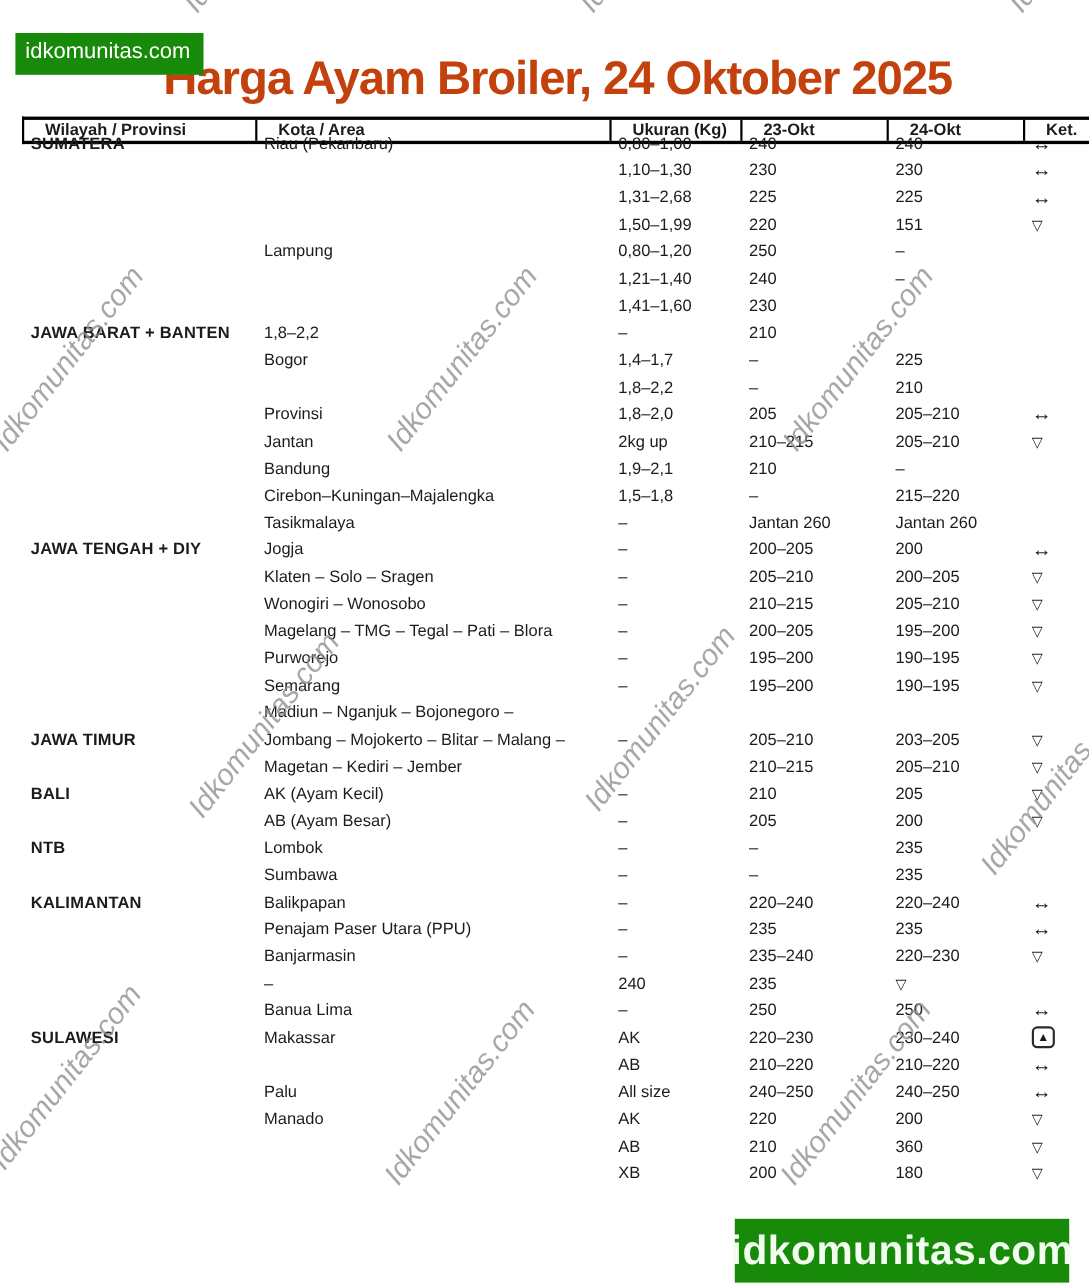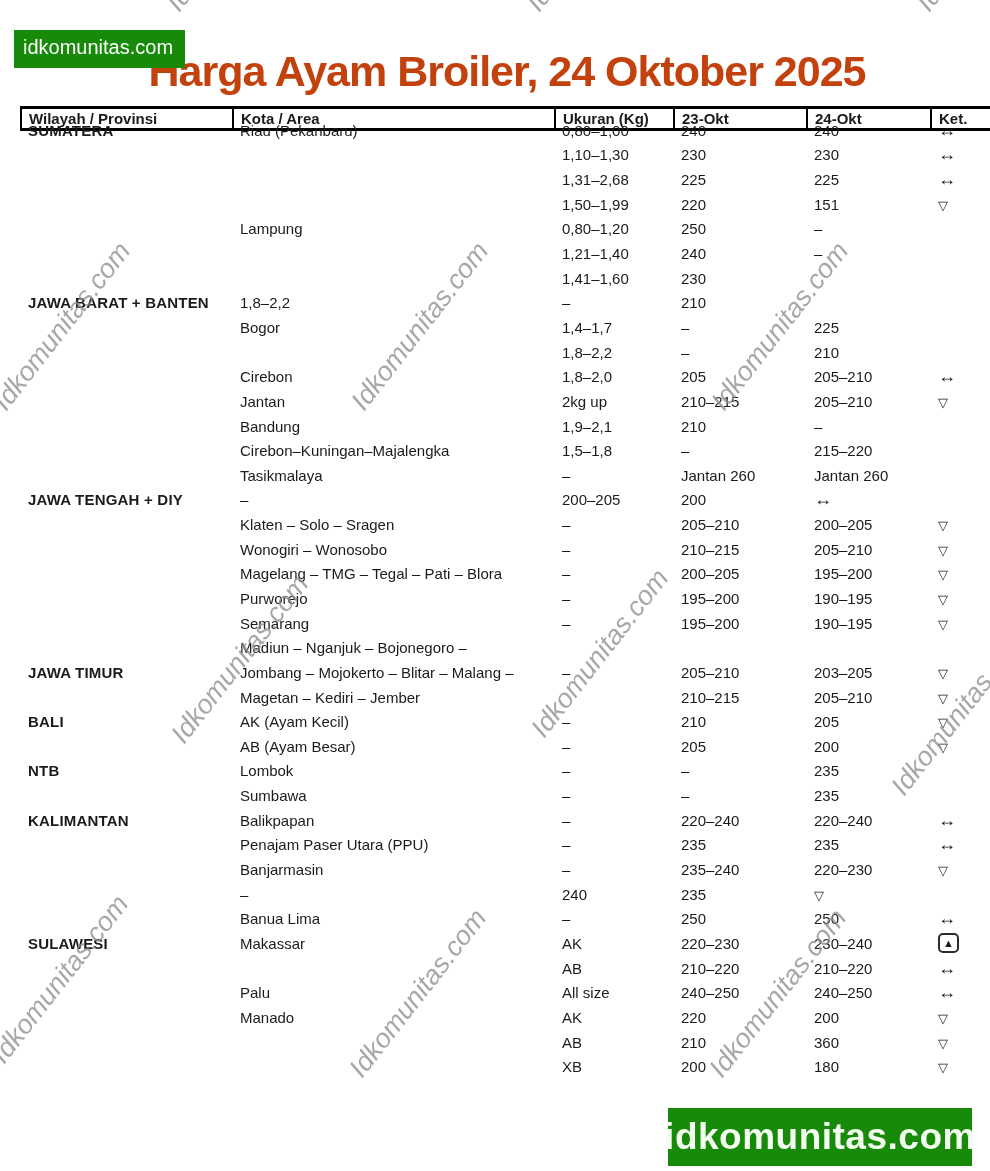--- a/index.html
+++ b/index.html
@@ -15,21 +15,21 @@
   .badge-bottom{position:absolute;left:668px;top:1108px;width:304px;height:58px;
       color:#f2fdef;display:flex;align-items:center;justify-content:center;
       font-size:37px;font-weight:bold;letter-spacing:.5px;z-index:10;}
   
   .title{position:absolute;top:47px;left:30px;right:6px;text-align:center;
       font-size:43px;font-weight:bold;letter-spacing:-1px;color:#c2410c;z-index:4;white-space:nowrap;}
   
   .hdr{position:absolute;left:20px;top:106px;width:970px;height:25px;box-sizing:border-box;
       display:grid;grid-template-columns:212px 322px 119px 133px 124px 60px;
       border-top:3px solid #000;border-bottom:3px solid #000;border-left:2px solid #000;z-index:3;}
-  .hc{font-weight:bold;font-size:15px;padding-left:7px;display:flex;align-items:center;
+  .hc{font-weight:bold;font-size:15px;padding-left:19px;display:flex;align-items:center;
       border-right:2px solid #000;box-sizing:border-box;white-space:nowrap;overflow:hidden;}
   .hc:last-child{border-right:none;}
   #rows{position:absolute;left:20px;top:118px;width:970px;z-index:3;}
   .row{display:grid;grid-template-columns:212px 322px 119px 133px 124px 60px;
       height:24.65px;align-items:center;}
   .cell{font-size:15px;padding-left:8px;white-space:nowrap;}
   .cell.w{font-weight:bold;letter-spacing:.2px;}
   .ket-same{font-size:18px;}
   .ket-down{font-size:13px;}
   .ket-up-box{display:inline-flex;width:21px;height:20px;border:2px solid #2b2b2b;
@@ -143,21 +143,21 @@
       <div class="row">
         <div class="cell w"></div>
         <div class="cell"></div>
         <div class="cell">1,8–2,2</div>
         <div class="cell">–</div>
         <div class="cell">210</div>
         <div class="cell"></div>
       </div>
       <div class="row">
         <div class="cell w"></div>
-        <div class="cell">Cirebon</div>
+        <div class="cell">Provinsi</div>
         <div class="cell">1,8–2,0</div>
         <div class="cell">205</div>
         <div class="cell">205–210</div>
         <div class="cell"><span class="ket-same">↔</span></div>
       </div>
       <div class="row">
         <div class="cell w"></div>
         <div class="cell">Jantan</div>
         <div class="cell">2kg up</div>
         <div class="cell">210–215</div>
@@ -183,20 +183,21 @@
       <div class="row">
         <div class="cell w"></div>
         <div class="cell">Tasikmalaya</div>
         <div class="cell">–</div>
         <div class="cell">Jantan 260</div>
         <div class="cell">Jantan 260</div>
         <div class="cell"></div>
       </div>
       <div class="row">
         <div class="cell w">JAWA TENGAH + DIY</div>
+        <div class="cell">Jogja</div>
         <div class="cell">–</div>
         <div class="cell">200–205</div>
         <div class="cell">200</div>
         <div class="cell"><span class="ket-same">↔</span></div>
       </div>
       <div class="row">
         <div class="cell w"></div>
         <div class="cell">Klaten – Solo – Sragen</div>
         <div class="cell">–</div>
         <div class="cell">205–210</div>

